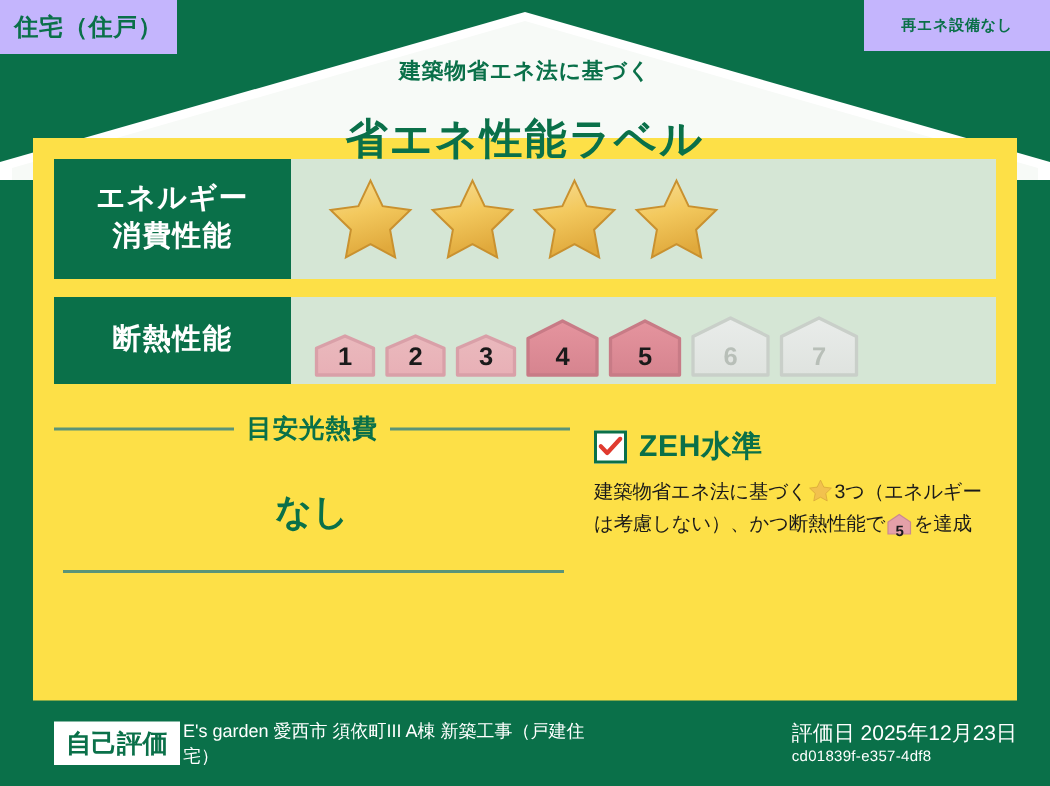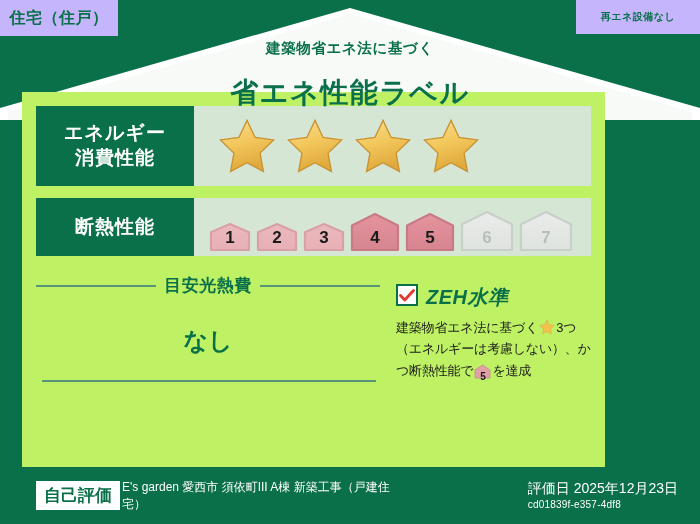--- a/index.html
+++ b/index.html
@@ -70,22 +70,22 @@
     font-weight: bold;
     letter-spacing: 1.5px;
     line-height: 1.25;
     margin-top: 18px;
   }
 
   
   .card {
     position: absolute;
     left: 22px; top: 92px;
-    width: 583px; height: 375px;
-    background: #bef264;
+    width: 656px; height: 375px;
+    background: #fde047;
     z-index: 4;
     padding: 14px 14px 0 14px;
   }
 
   
   .perf-row {
     display: flex;
     align-items: stretch;
     height: 80px;
     margin-bottom: 12px;
@@ -185,23 +185,22 @@
     background: #5a9478;
   }
 
   .zeh-col {
     flex: 1;
     padding-left: 16px;
     padding-top: 16px;
   }
   .zeh-head {
     display: flex;
-    align-items: flex-start;
+    align-items: center;
     gap: 8px;
-    font-style: italic;
   }
   .zeh-check {
     width: 22px; height: 22px;
     border: 2px solid #0a7049;
     background: #ffffff;
     display: flex;
     align-items: center;
     justify-content: center;
     flex: none;
   }

